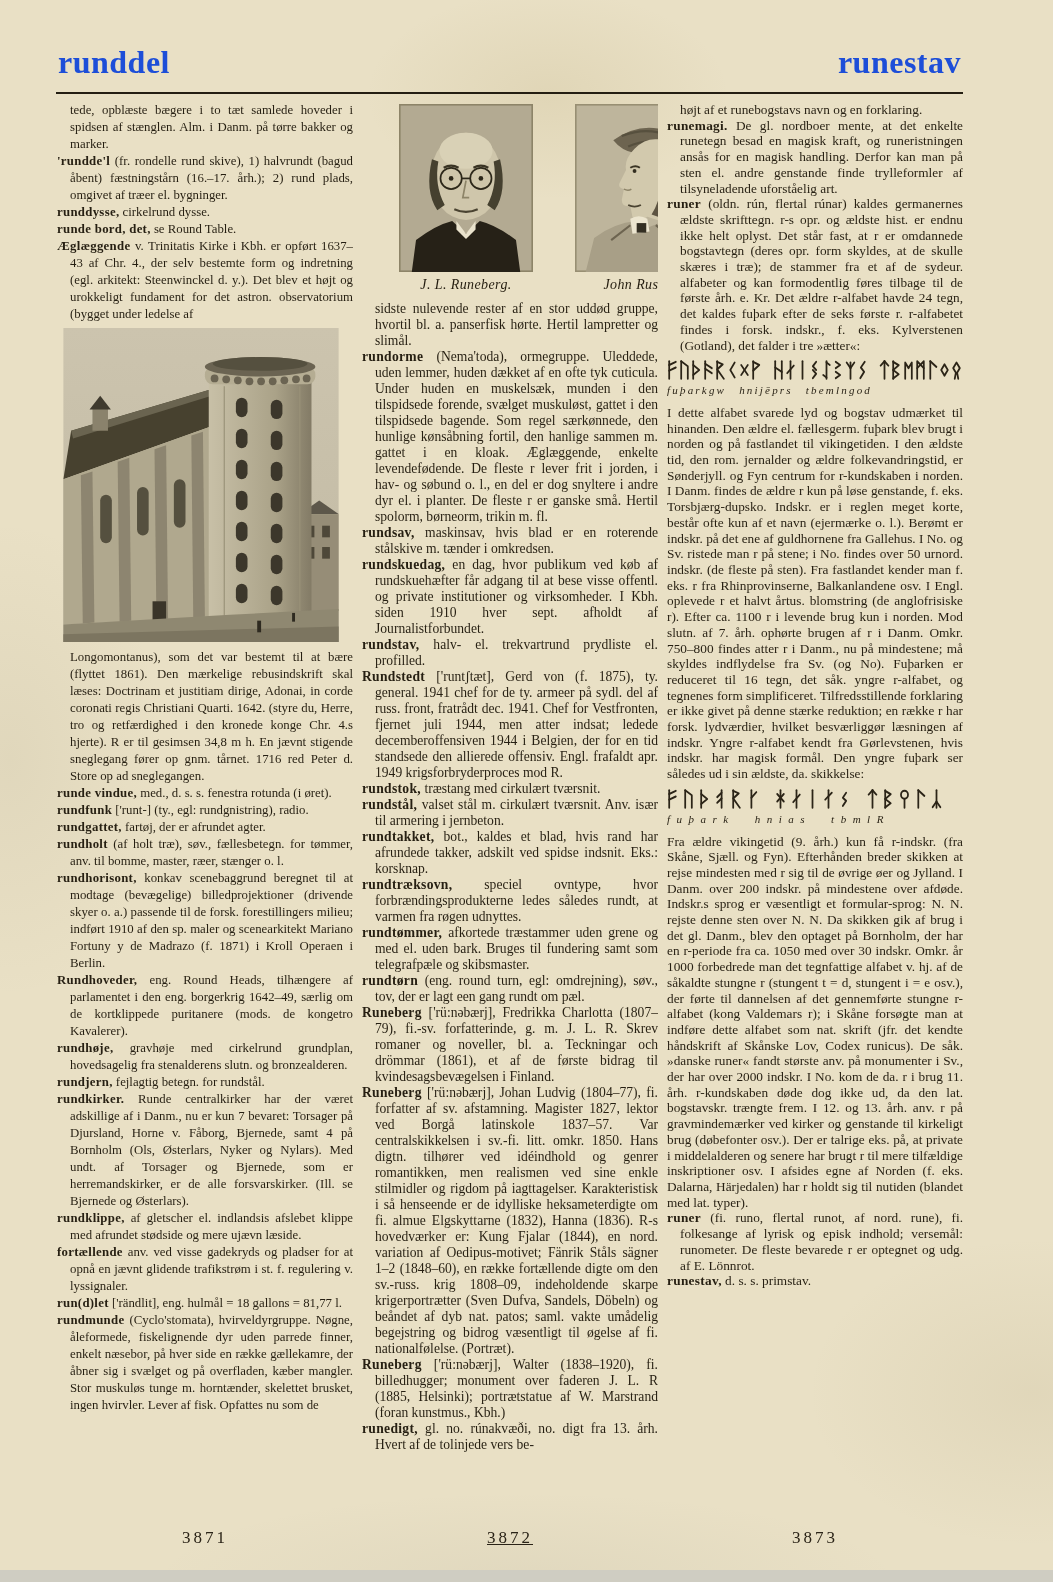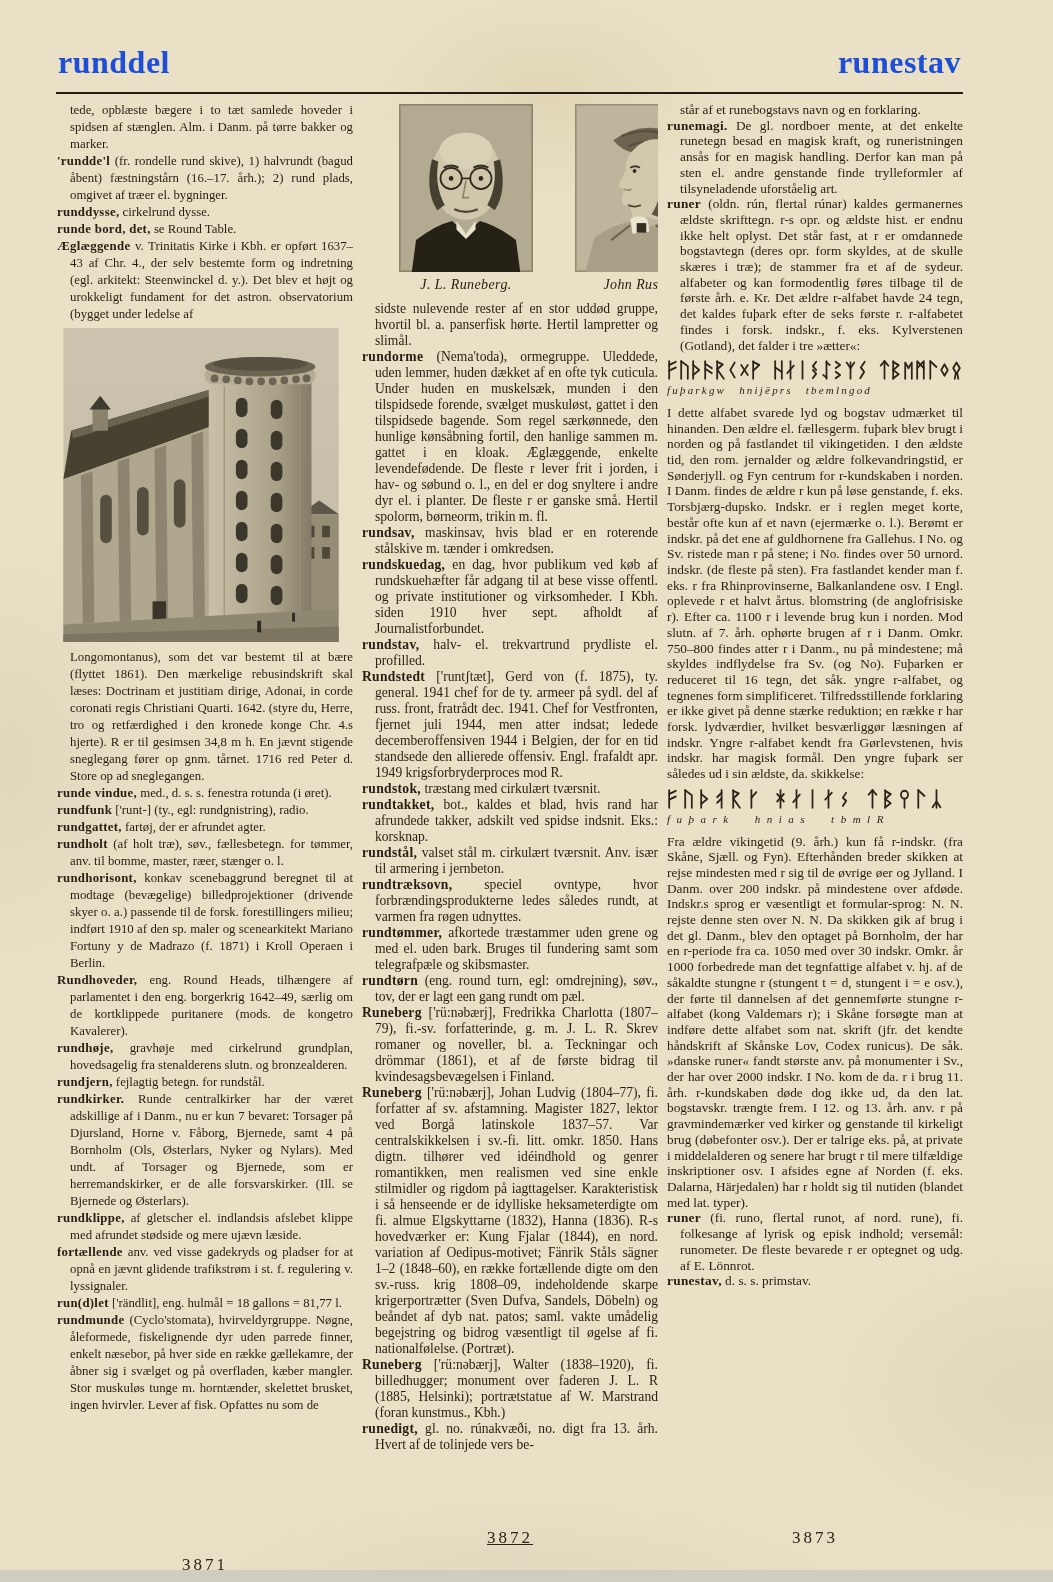--- a/index.html
+++ b/index.html
@@ -43,21 +43,21 @@
   .runefig.younger .rgrp{gap:5px;margin-right:17px;}
   .rg{width:11px;height:20px;}
   .runefig path{fill:none;stroke:#2b2417;stroke-width:1.6;stroke-linecap:round;stroke-linejoin:round;}
   .runefig circle{fill:none;stroke:#2b2417;stroke-width:1.6;}
   .translit{margin-top:2px;white-space:nowrap;}
   .tgrp{font-style:italic;font-size:11px;letter-spacing:2.2px;margin-right:13px;color:#2b2417;}
   .runefig.younger .tgrp{letter-spacing:6.5px;margin-right:20px;}
   
   .pageno{position:absolute;top:1528px;width:296px;text-align:center;font-size:17px;
           letter-spacing:3px;color:#2a2317;}
-  .pn1{left:57px;margin-top:27px;} .pn2{left:362px;text-decoration:underline;} .pn3{left:667px;}
+  .pn1{left:57px;} .pn2{left:362px;text-decoration:underline;} .pn3{left:667px;}
 </style>
 </head>
 <body>
 
 <div class="page">
   <div class="hdr hdr-left">runddel</div>
   <div class="hdr hdr-right">runestav</div>
   <div class="hdr-rule"></div>
 
   <div class="col c1">
@@ -206,32 +206,32 @@
       </div>
     </div>
   </figure>
 <p class="cont">sidste nulevende rester af en stor uddød gruppe, hvortil bl. a. panserfisk hørte. Hertil lampretter og slimål.</p>
       <p class="entry"><b>rundorme</b> (Nema'toda), ormegruppe. Uleddede, uden lemmer, huden dækket af en ofte tyk cuticula. Under huden en muskelsæk, munden i den tilspidsede forende, svælget muskuløst, gattet i den tilspidsede bagende. Som regel særkønnede, den hunlige kønsåbning fortil, den hanlige sammen m. gattet i en kloak. Æglæggende, enkelte levendefødende. De fleste r lever frit i jorden, i hav- og søbund o. l., en del er dog snyltere i andre dyr el. i planter. De fleste r er ganske små. Hertil spolorm, børneorm, trikin m. fl.</p>
       <p class="entry"><b>rundsav,</b> maskinsav, hvis blad er en roterende stålskive m. tænder i omkredsen.</p>
       <p class="entry"><b>rundskuedag,</b> en dag, hvor publikum ved køb af rundskuehæfter får adgang til at bese visse offentl. og private institutioner og virksomheder. I Kbh. siden 1910 hver sept. afholdt af Journalistforbundet.</p>
       <p class="entry"><b>rundstav,</b> halv- el. trekvartrund prydliste el. profilled.</p>
       <p class="entry"><b>Rundstedt</b> ['runtʃtæt], Gerd von (f. 1875), ty. general. 1941 chef for de ty. armeer på sydl. del af russ. front, fratrådt dec. 1941. Chef for Vestfronten, fjernet juli 1944, men atter indsat; ledede decemberoffensiven 1944 i Belgien, der for en tid standsede den allierede offensiv. Engl. frafaldt apr. 1949 krigsforbryderproces mod R.</p>
       <p class="entry"><b>rundstok,</b> træstang med cirkulært tværsnit.</p>
+      <p class="entry"><b>rundstål,</b> valset stål m. cirkulært tværsnit. Anv. især til armering i jernbeton.</p>
       <p class="entry"><b>rundtakket,</b> bot., kaldes et blad, hvis rand har afrundede takker, adskilt ved spidse indsnit. Eks.: korsknap.</p>
-      <p class="entry"><b>rundstål,</b> valset stål m. cirkulært tværsnit. Anv. især til armering i jernbeton.</p>
       <p class="entry"><b>rundtræksovn,</b> speciel ovntype, hvor forbrændingsprodukterne ledes således rundt, at varmen fra røgen udnyttes.</p>
       <p class="entry"><b>rundtømmer,</b> afkortede træstammer uden grene og med el. uden bark. Bruges til fundering samt som telegrafpæle og skibsmaster.</p>
       <p class="entry"><b>rundtørn</b> (eng. round turn, egl: omdrejning), søv., tov, der er lagt een gang rundt om pæl.</p>
       <p class="entry"><b>Runeberg</b> ['rü:nəbærj], Fredrikka Charlotta (1807–79), fi.-sv. forfatterinde, g. m. J. L. R. Skrev romaner og noveller, bl. a. Teckningar och drömmar (1861), et af de første bidrag til kvindesagsbevægelsen i Finland.</p>
       <p class="entry"><b>Runeberg</b> ['rü:nəbærj], Johan Ludvig (1804–77), fi. forfatter af sv. afstamning. Magister 1827, lektor ved Borgå latinskole 1837–57. Var centralskikkelsen i sv.-fi. litt. omkr. 1850. Hans digtn. tilhører ved idéindhold og genrer romantikken, men realismen ved sine enkle stilmidler og rigdom på iagttagelser. Karakteristisk i så henseende er de idylliske heksameterdigte om fi. almue Elgskyttarne (1832), Hanna (1836). R-s hovedværker er: Kung Fjalar (1844), en nord. variation af Oedipus-motivet; Fänrik Ståls sägner 1–2 (1848–60), en række fortællende digte om den sv.-russ. krig 1808–09, indeholdende skarpe krigerportrætter (Sven Dufva, Sandels, Döbeln) og beåndet af dyb nat. patos; saml. vakte umådelig begejstring og bidrog væsentligt til øgelse af fi. nationalfølelse. (Portræt).</p>
       <p class="entry"><b>Runeberg</b> ['rü:nəbærj], Walter (1838–1920), fi. billedhugger; monument over faderen J. L. R (1885, Helsinki); portrætstatue af W. Marstrand (foran kunstmus., Kbh.)</p>
       <p class="entry"><b>runedigt,</b> gl. no. rúnakvæði, no. digt fra 13. årh. Hvert af de tolinjede vers be-</p>
     </div>
   <div class="col c3">
-      <p class="cont">står af et runebogstavs navn og en forklaring.</p>
+      <p class="cont">højt af et runebogstavs navn og en forklaring.</p>
       <p class="entry"><b>runemagi.</b> De gl. nordboer mente, at det enkelte runetegn besad en magisk kraft, og runeristningen ansås for en magisk handling. Derfor kan man på sten el. andre genstande finde trylleformler af tilsyneladende uforståelig art.</p>
       <p class="entry"><b>runer</b> (oldn. rún, flertal rúnar) kaldes germanernes ældste skrifttegn. r-s opr. og ældste hist. er endnu ikke helt oplyst. Det står fast, at r er omdannede bogstavtegn (deres opr. form skyldes, at de skulle skæres i træ); de stammer fra et af de sydeur. alfabeter og kan formodentlig føres tilbage til de første årh. e. Kr. Det ældre r-alfabet havde 24 tegn, det kaldes fuþark efter de seks første r. r-alfabetet findes i forsk. indskr., f. eks. Kylverstenen (Gotland), det falder i tre »ætter«:</p>
   <div class="runefig elder">
     <div class="glyphs">
           <span class="rgrp">
             <svg viewBox="0 0 10 16" class="rg" preserveAspectRatio="none">
               <path d="M2 15 L2 1"></path>
               <path d="M2 4 L8 1.5"></path>
               <path d="M2 8.5 L8 6"></path>
             </svg>

